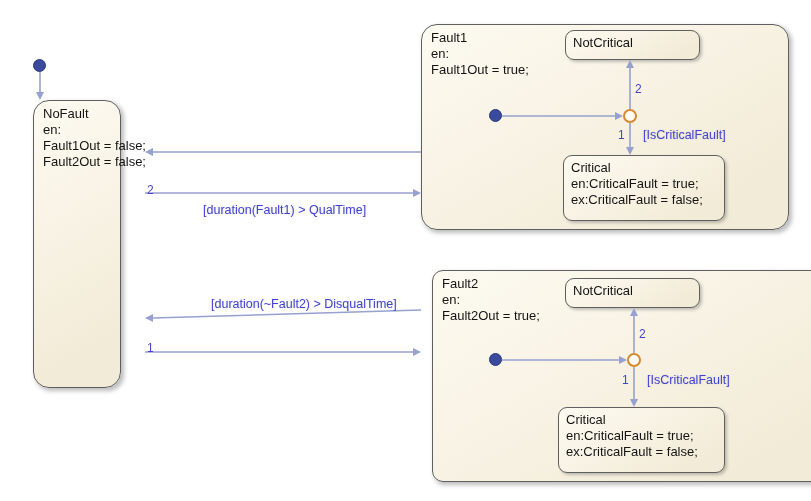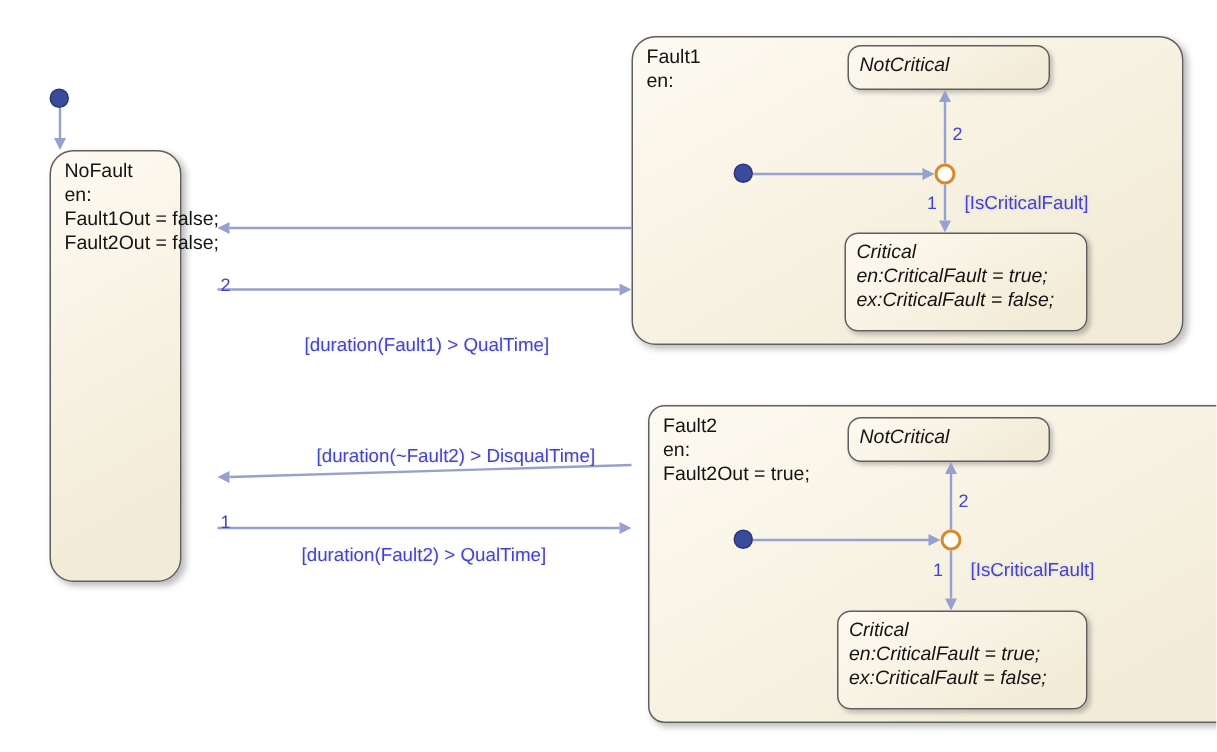--- a/index.html
+++ b/index.html
@@ -23,21 +23,21 @@
 
   #state-nofault  { left:33px;  top:100px; width:88px; height:288px; }
   #state-fault1   { left:421px; top:24px;  width:368px; height:206px; }
   #state-fault2   { left:432px; top:270px; width:424px; height:212px;border-radius:11px; }
   #state-notcritical1 { left:565px; top:30px;  width:135px; height:30px; }
   #state-critical1    { left:563px; top:155px; width:162px; height:66px; }
   #state-notcritical2 { left:565px; top:278px; width:135px; height:30px; }
   #state-critical2    { left:558px; top:407px; width:167px; height:66px; }
 
   .state-text { padding:5px 9px; font-size:13px; line-height:16px; color:#141414; white-space:nowrap; }
-  .substate .state-text { padding:4px 7px;font-style:italic; }
+  .substate .state-text { padding:4px 7px; }
 
   
   svg.wires { position:absolute; left:0; top:0; pointer-events:none; }
   .wire  { stroke:var(--transition-line,#97a1cf); stroke-width:1.6; fill:none; }
   .arrow { fill:var(--transition-line,#97a1cf); stroke:none; }
 
   
   .t-label {
     position:absolute; color:var(--transition-label,#4343d1);
     font-size:12.5px; white-space:nowrap;
@@ -56,21 +56,21 @@
 
   .junction {
     position:absolute; width:14px; height:14px; border-radius:50%;
     background:#fffdf4; border:2px solid var(--junction-border,#d7892f);
   }
   #junction1 { left:623px; top:109px; }
   #junction2 { left:627px; top:353px; }
 
   
   #lbl-f1-disqual { left:190px; top:139px; }
-  #lbl-f1-qual    { left:203px; top:203px;margin-top:20px; }
+  #lbl-f1-qual    { left:203px; top:203px; }
   #lbl-f2-disqual { left:187px; top:297px;margin-left:24px; }
   #lbl-f2-qual    { left:201px; top:363px; }
   #pri-f1-qual    { left:147px; top:183px; }
   #pri-f2-qual    { left:147px; top:341px; }
   #pri-j1-up      { left:635px; top:82px;  }
   #pri-j1-down    { left:618px; top:128px; }
   #lbl-j1-cond    { left:643px; top:128px; }
   #pri-j2-up      { left:639px; top:327px; }
   #pri-j2-down    { left:622px; top:373px; }
   #lbl-j2-cond    { left:647px; top:373px; }
@@ -86,20 +86,21 @@
       <div>en:</div>
       <div>Fault1Out = false;</div>
       <div>Fault2Out = false;</div>
     </div>
   </div>
 
   <div class="state" id="state-fault1">
     <div class="state-text">
       <div>Fault1</div>
       <div>en:</div>
+      <div>Fault1Out = true;</div>
     </div>
   </div>
 
   <div class="state" id="state-fault2">
     <div class="state-text">
       <div>Fault2</div>
       <div>en:</div>
       <div>Fault2Out = true;</div>
     </div>
   </div>
@@ -191,21 +192,20 @@
   <div class="default-dot" id="dot-main"></div>
   <div class="default-dot" id="dot-f1"></div>
   <div class="default-dot" id="dot-f2"></div>
   <div class="junction" id="junction1"></div>
   <div class="junction" id="junction2"></div>
 
   <div class="t-label" id="lbl-f1-qual">[duration(Fault1) &gt; QualTime]</div>
   <div class="priority" id="pri-f1-qual">2</div>
 
   <div class="t-label" id="lbl-f2-disqual">[duration(~Fault2) &gt; DisqualTime]</div>
-  <div class="t-label" id="lbl-f2-qual">[duration(Fault2) &gt; QualTime]</div>
   <div class="priority" id="pri-f2-qual">1</div>
 
   <div class="priority" id="pri-j1-up">2</div>
   <div class="priority" id="pri-j1-down">1</div>
   <div class="t-label" id="lbl-j1-cond">[IsCriticalFault]</div>
 
   <div class="priority" id="pri-j2-up">2</div>
   <div class="priority" id="pri-j2-down">1</div>
   <div class="t-label" id="lbl-j2-cond">[IsCriticalFault]</div>
 

